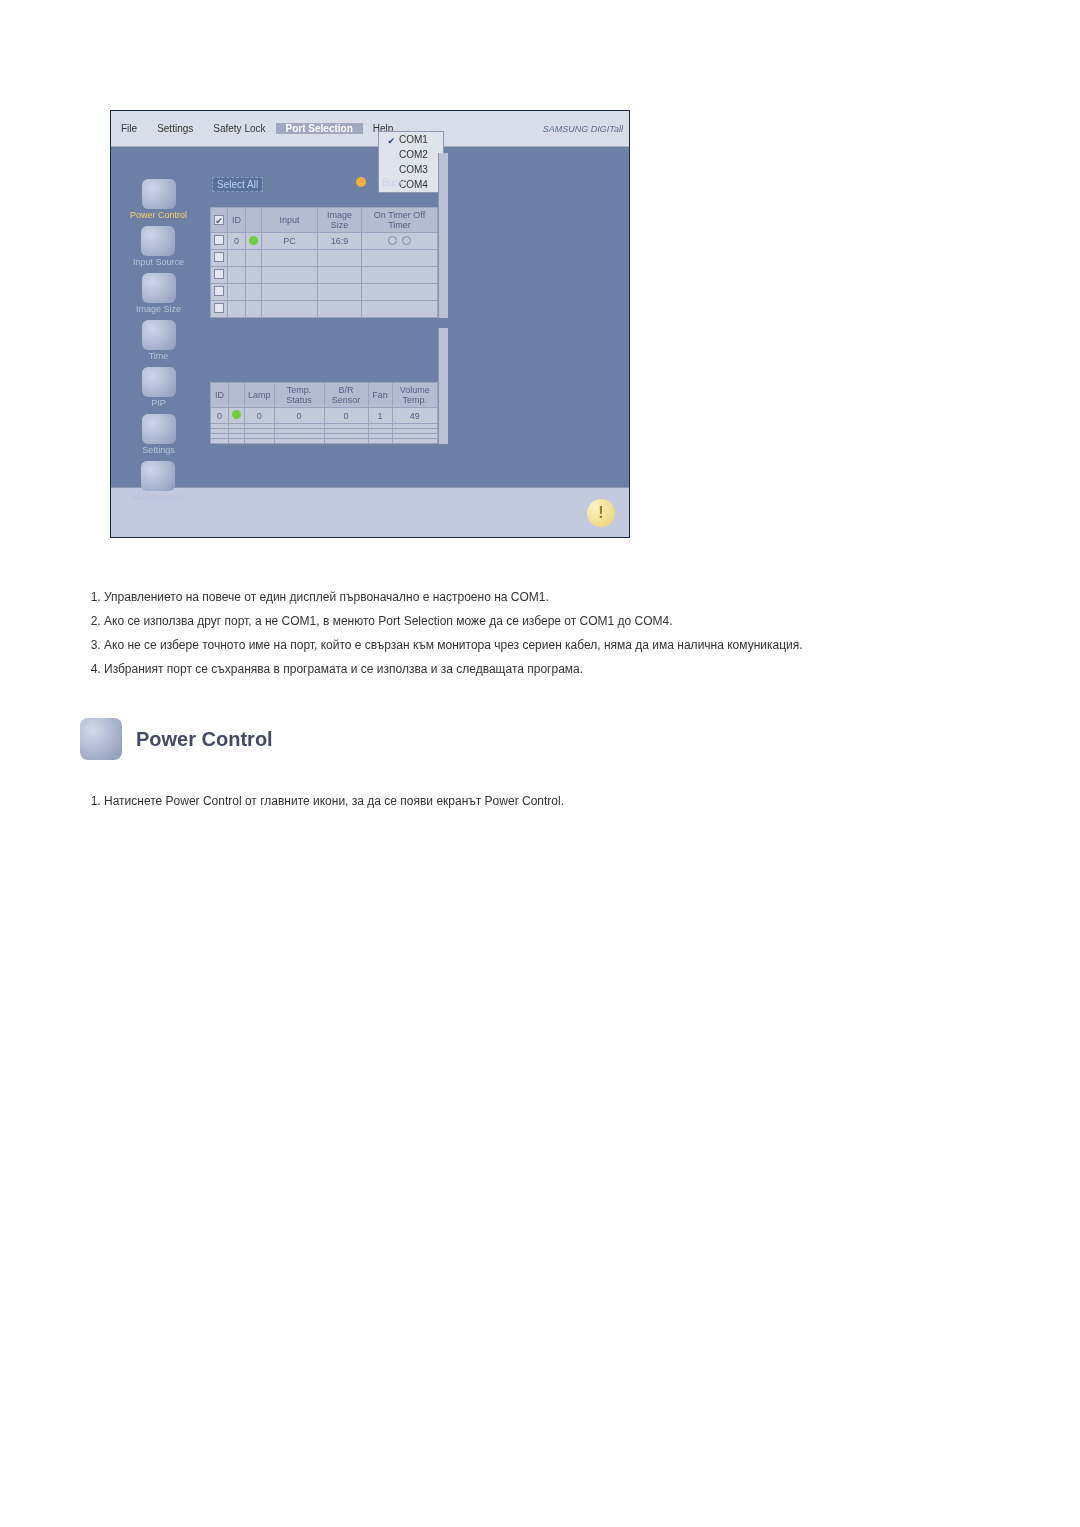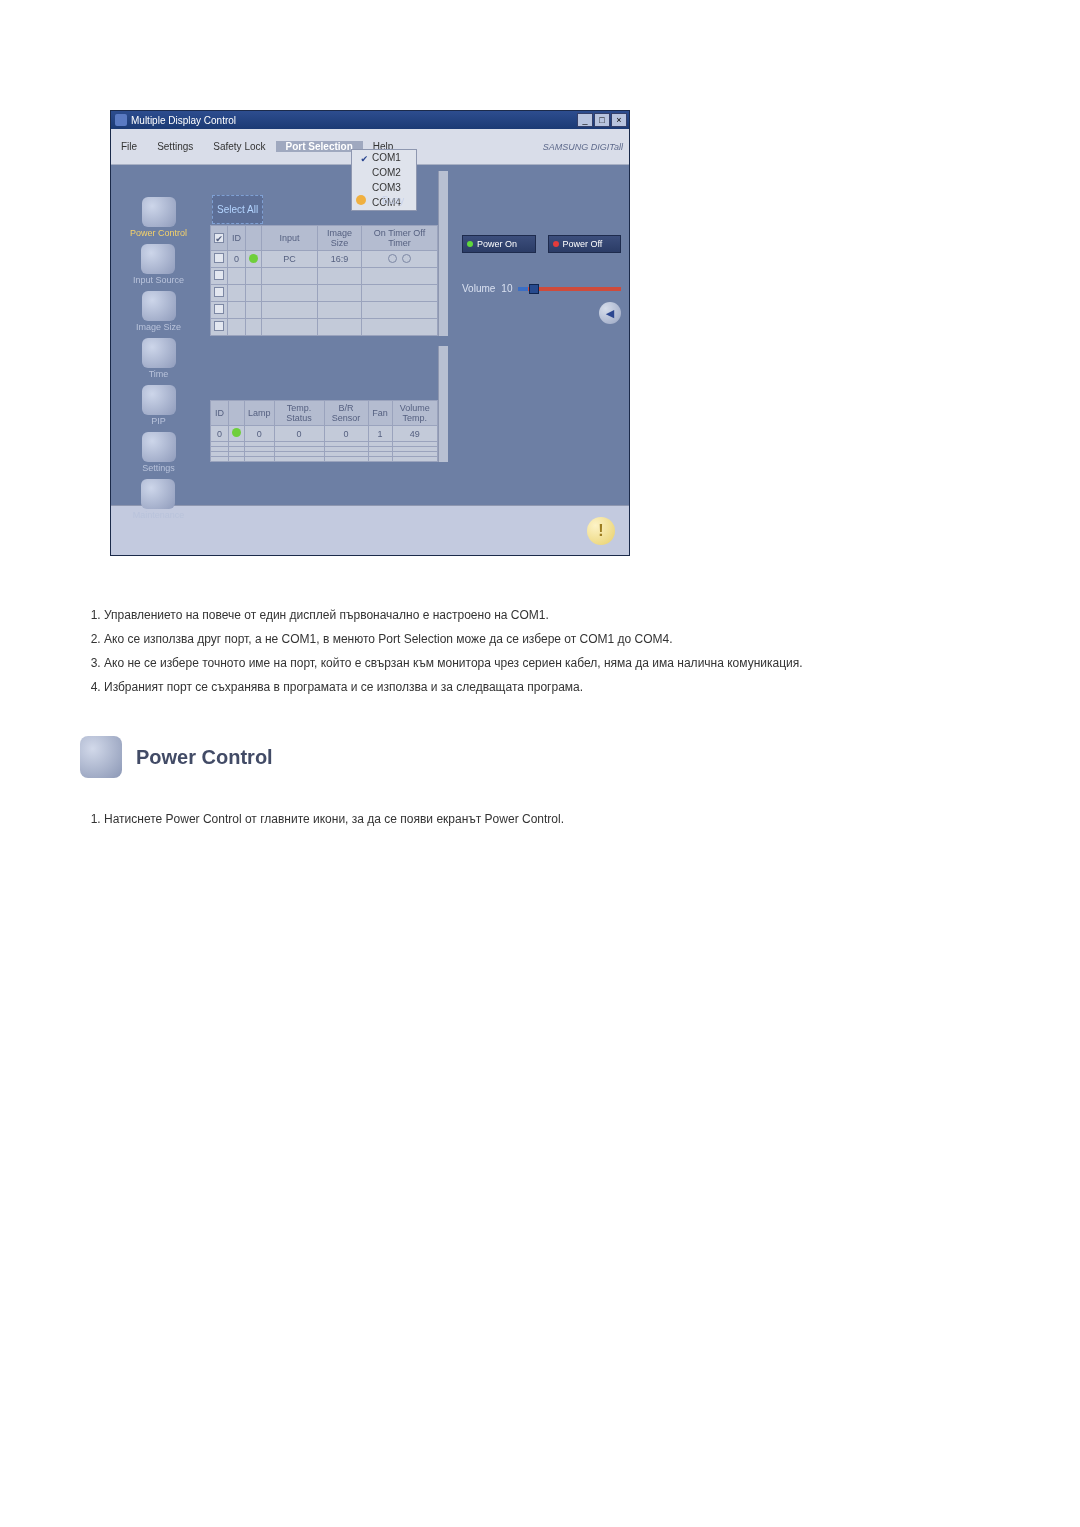--- a/index.html
+++ b/index.html
@@ -39,21 +39,21 @@
     font-size:10px;
     color:#333;
     border-bottom:1px solid #a8b0c4;
     position:relative;
   }
   .menubar .mitem{ padding:0 10px; }
   .menubar .mitem.open{ background:#9fa8bf; color:#fff;font-weight:bold;}
   .menubar .brand{ margin-left:auto; margin-right:6px; color:#5e6a8c; font-size:9px; font-style:italic;}
   .port-menu{
     position:absolute;
-    top:20px; left:240px;
+    top:20px; left:267px;
     width:66px;
     background:#dfe3ec;
     border:1px solid #8e97b0;
     font-size:10px;
     text-align:right;
   }
   .port-menu .pm{ padding:2px 6px; display:flex; align-items:center; gap:4px;}
   .port-menu .pm .chk{ width:10px;height:10px; }
   .port-menu .pm.sel .chk::before{content:"✔";font-size:9px;color:#2b4690;}
   .app-body{
@@ -70,21 +70,21 @@
   }
   .nav-item{ display:flex;flex-direction:column;align-items:center;font-size:9px;color:#b9c3db; }
   .nav-item.active{ color:#f5d26a; }
   .nav-icon{
     width:34px;height:30px;border-radius:6px;
     background:radial-gradient(circle at 30% 30%, #cdd6ea, #8f9bbb);
     margin-bottom:1px;
   }
   
   .mainpane{ flex:1; padding:6px 4px 6px 4px; position:relative;}
-  .select-all{ position:absolute; top:30px; left:6px; font-size:10px; color:#b3d4ff; border:1px dashed #7fa0d4; padding:8px 4px; background:rgba(30,50,100,.2);}
+  .select-all{ position:absolute; top:30px; left:6px; font-size:10px; color:#b3d4ff; border:1px dashed #7fa0d4; padding:1px 4px; background:rgba(30,50,100,.2);}
   .busy{ position:absolute; top:30px; left:130px; font-size:10px; color:#c9d3eb; display:flex;gap:16px;padding-left:20px;}
   .busy .dot{ width:10px;height:10px;border-radius:50%;background:#f0b040;}
   table.grid{
     margin-top:54px;
     border-collapse:collapse;
     font-size:9px;
     color:#556080;
     width: 228px;
     background:#c3cad9;
   }
@@ -139,29 +139,20 @@
   .doc-list li{ margin-bottom:6px; }
   .pc-heading{ display:flex;align-items:center;gap:14px; margin-top:40px;}
   .pc-heading .pc-ico{ width:42px;height:42px;border-radius:8px;background:radial-gradient(circle at 30% 30%,#d2d9ea,#8b97b5);}
   .pc-heading h2{ font-size:20px; color:#424b66; font-family: Arial, sans-serif;}
   .doc-list2{ margin-top:34px; padding-left:24px; font-size:12px; color:#333;}
 </style>
 </head>
 <body>
 
 <div class="app-window">
-  <div class="titlebar">
-    <span class="tb-icon"></span>
-    <span>Multiple Display Control</span>
-    <div class="win-ctrls">
-      <span>_</span>
-      <span>□</span>
-      <span>×</span>
-    </div>
-  </div>
 
   <div class="menubar">
     <span class="mitem">File</span>
     <span class="mitem">Settings</span>
     <span class="mitem">Safety Lock</span>
     <span class="mitem open">Port Selection</span>
     <span class="mitem">Help</span>
     <span class="brand">SAMSUNG DIGITall</span>
 
     <div class="port-menu">
@@ -336,40 +327,20 @@
                 <td></td>
                 <td></td>
                 <td></td>
               </tr>
         </tbody>
           </table>
         <div class="scroll-stub"></div>
       </div>
     </div>
 
-    <div class="rpanel">
-      <div class="pwr-btns">
-        <div class="pwr-btn">
-            <span class="led green"></span>
-            <span>Power On</span>
-          </div>
-        <div class="pwr-btn">
-            <span class="led red"></span>
-            <span>Power Off</span>
-          </div>
-      </div>
-      <div class="vol-row">
-        <span>Volume</span>
-        <span>10</span>
-        <div class="vol-track">
-            <div class="vol-thumb"></div>
-          </div>
-      </div>
-      <div class="mute-ico">◀</div>
-    </div>
   </div>
 
   <div class="footer-bar">
     <div class="info-ico">!</div>
   </div>
 </div>
 
 <ol class="doc-list">
   <li>Управлението на повече от един дисплей първоначално е настроено на COM1.</li>
   <li>Ако се използва друг порт, а не COM1, в менюто Port Selection може да се избере от COM1 до COM4.</li>

